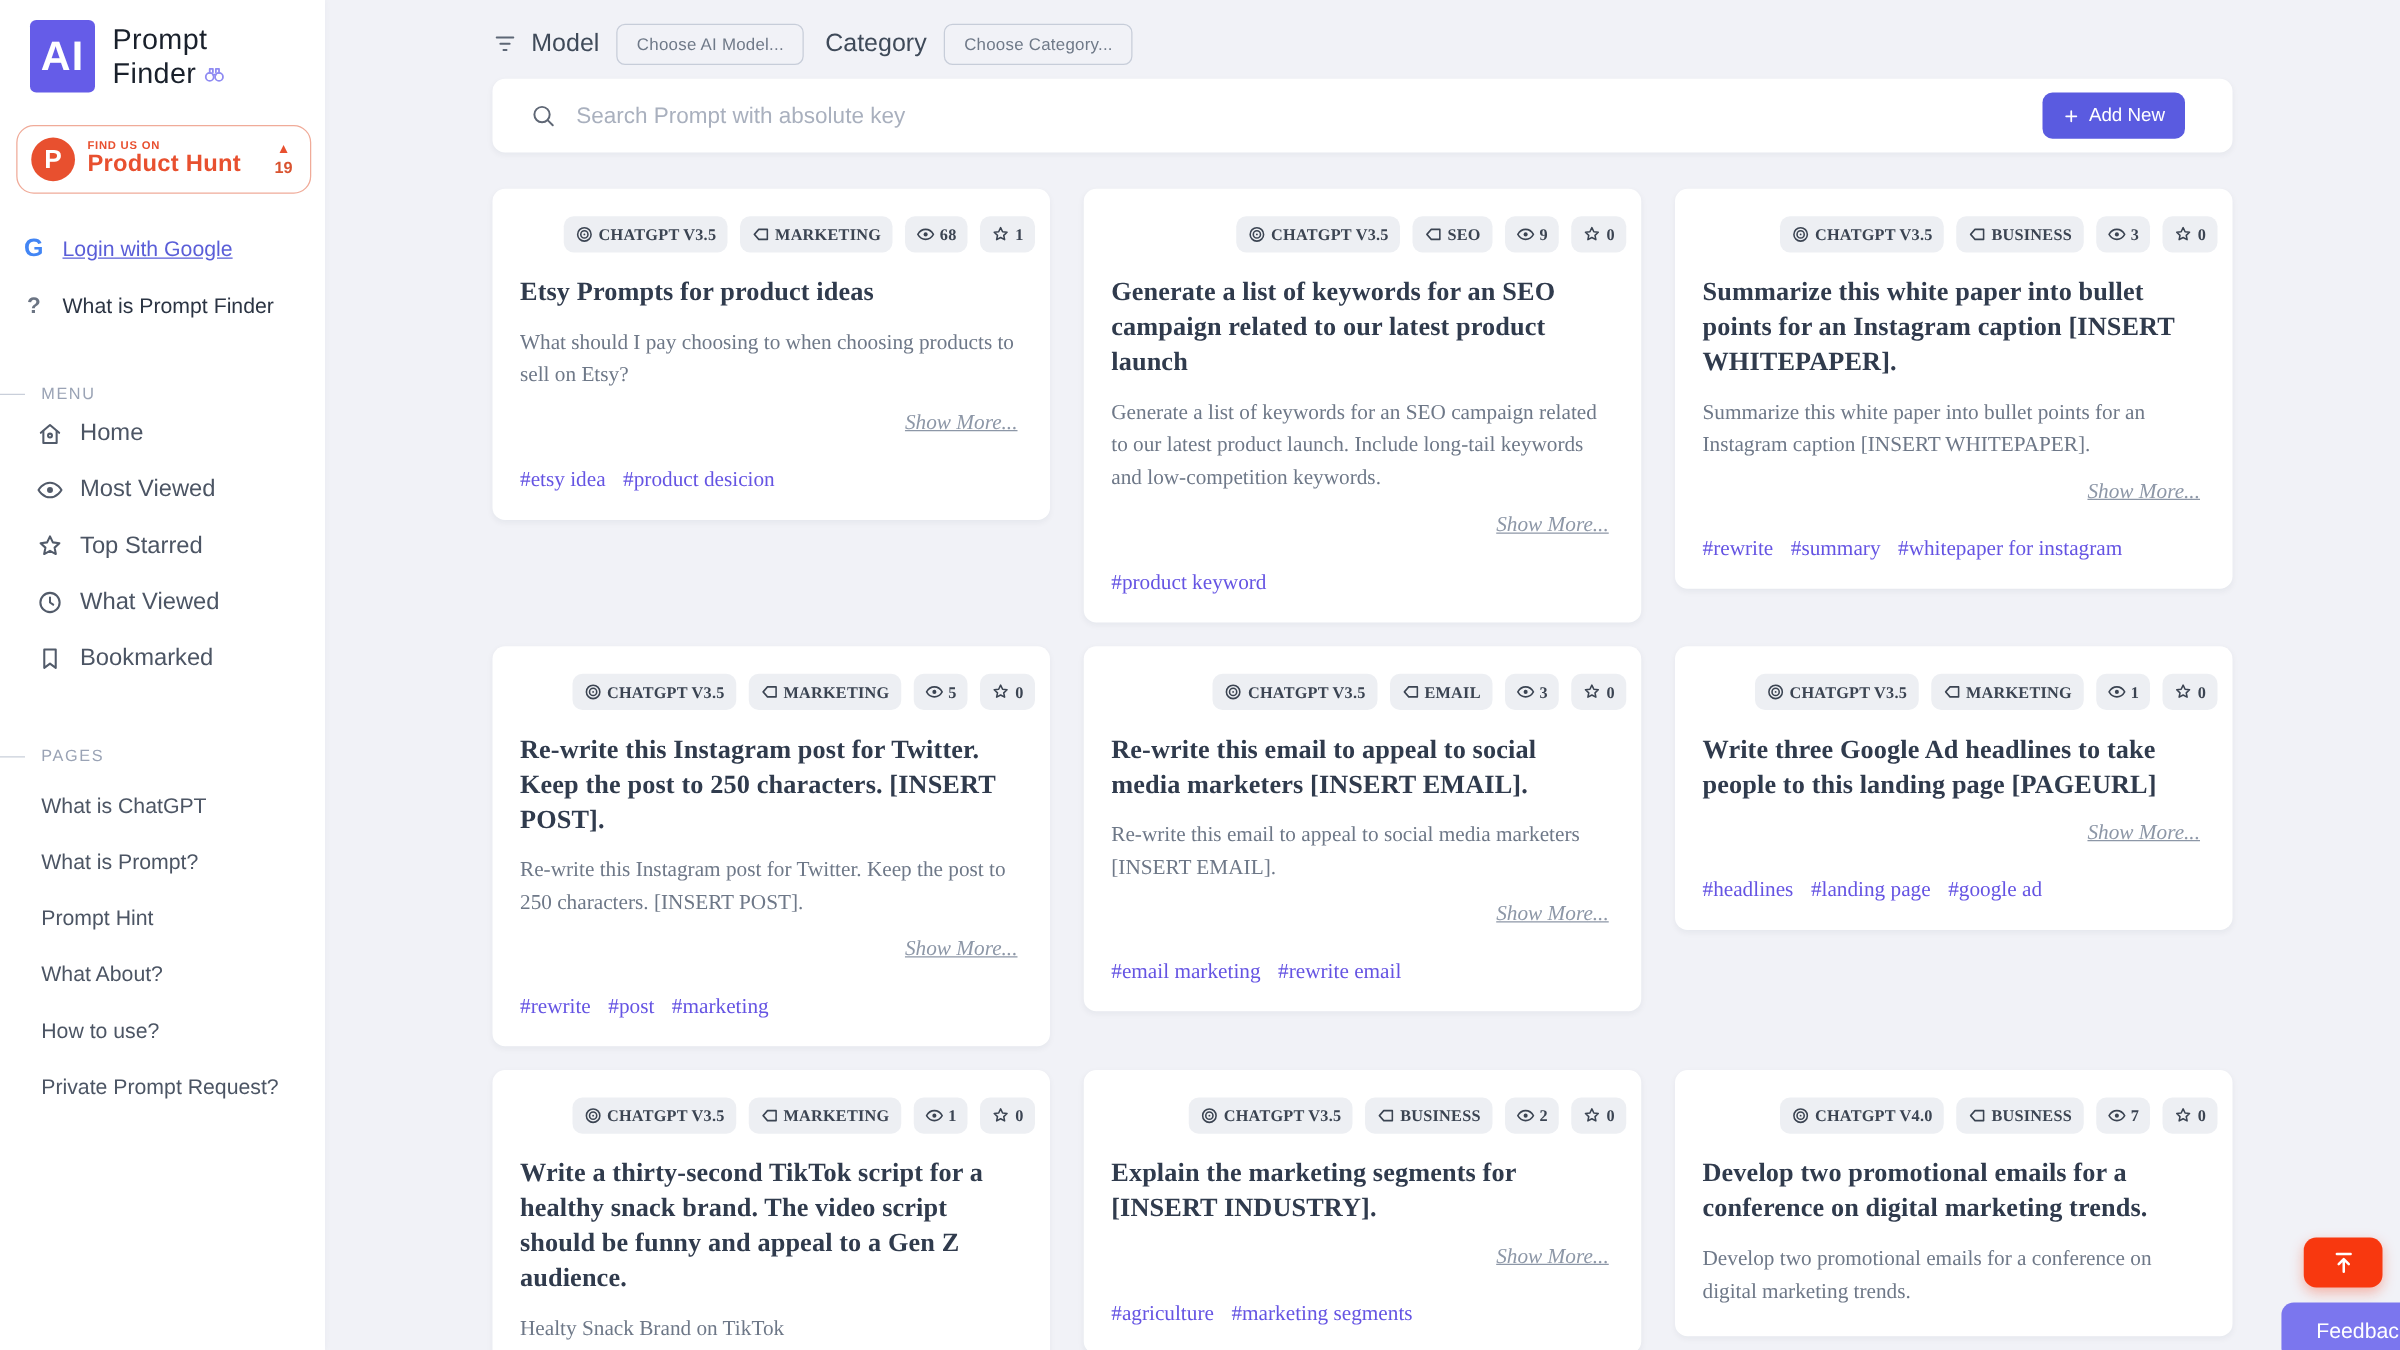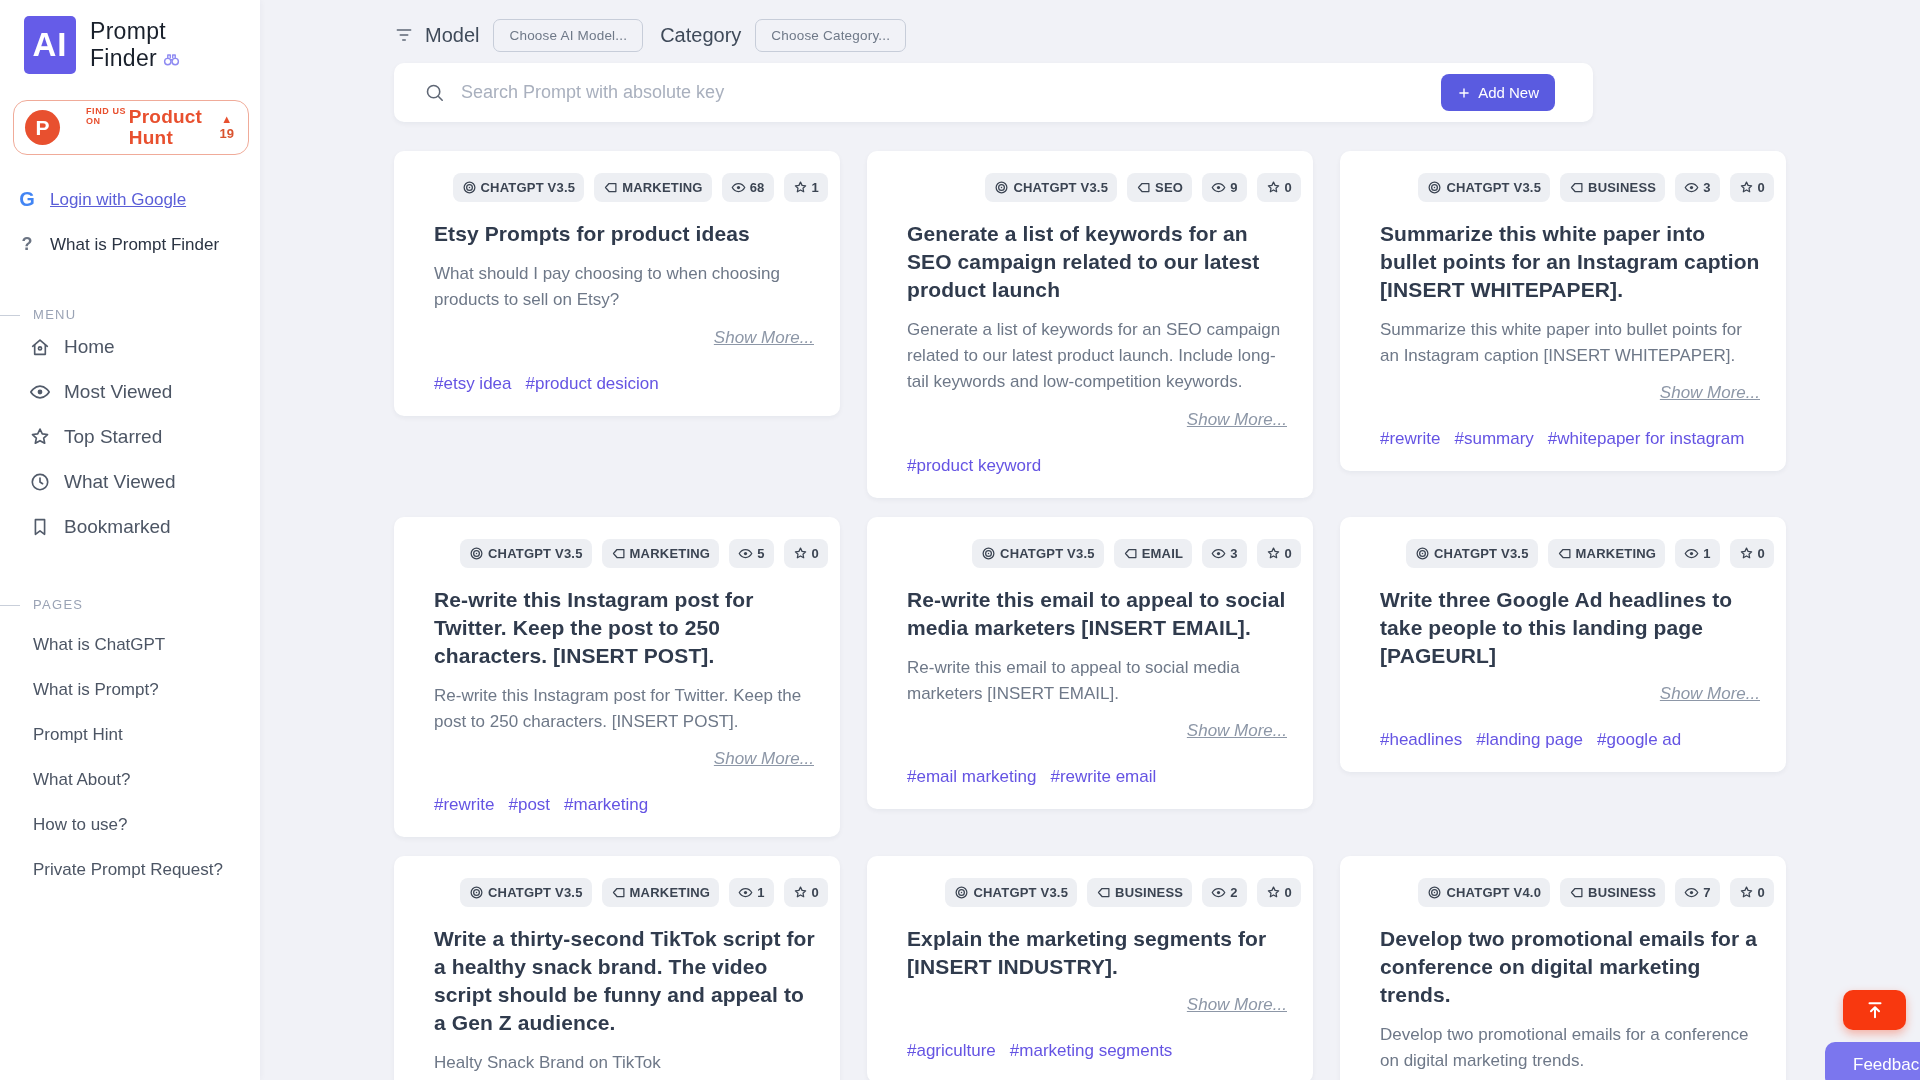--- a/index.html
+++ b/index.html
@@ -31,21 +31,21 @@
 
   .ph {
     margin: 26px 12px 0 13px; width: 236px; height: 55px;
     border: 1.5px solid #f0ab99; border-radius: 14px; background: #fff;
     display: flex; align-items: center; padding: 0 14px 0 11px; cursor: pointer; text-decoration: none;
   }
   .ph-p {
     width: 35px; height: 35px; border-radius: 50%; background: #e8502f; color: #fff;
     font-weight: 700; font-size: 21px; display: flex; align-items: center; justify-content: center; flex: none;
   }
-  .ph-mid { margin-left: 26px; display: flex; line-height: 1.1; }
+  .ph-mid { margin-left: 10px; display: flex; flex-direction: column; line-height: 1.1; }
   .ph-kicker { font-size: 9px; font-weight: 700; color: #e8502f; letter-spacing: .6px; }
   .ph-name { font-size: 19px; font-weight: 700; color: #e8502f; letter-spacing: .2px; }
   .ph-vote { margin-left: auto; display: flex; flex-direction: column; align-items: center; line-height: 1.25; }
   .ph-tri { color: #e8502f; font-size: 11px; }
   .ph-count { color: #d9532f; font-size: 13px; font-weight: 600; }
 
   .side-row { display: flex; align-items: center; gap: 13px; margin-left: 17px; }
   .row-login { margin-top: 33px; }
   .row-about { margin-top: 23px; }
   .gicon { font-size: 20px; font-weight: 700; color: #4285F4; width: 20px; text-align: center; }
@@ -69,21 +69,21 @@
   .ficon { width: 20px; height: 20px; color: #5d6776; margin-right: 11px; }
   .flabel { font-size: 20px; font-weight: 500; color: #3f4a59; }
   .fbox {
     margin-left: 14px; border: 1px solid #c7cdd9; border-radius: 7px; background: transparent;
     color: #6f7988; font-size: 13.5px; padding: 8px 15px; letter-spacing: .2px; cursor: pointer;
     font-family: "Liberation Sans", sans-serif;
   }
   .flabel.cat { margin-left: 17px; }
 
   .searchbar {
-    margin-top: 11px; width: 1199px; height: 59px; background: #fff; border-radius: 10px;
+    margin-top: 11px; width: 1392px; height: 59px; background: #fff; border-radius: 10px;
     box-shadow: 0 2px 5px rgba(25,30,60,.05);
     display: flex; align-items: center; padding: 0 38px 0 30px;
   }
   .sicon { width: 21px; height: 21px; color: #5f6775; margin-right: 16px; flex: none; }
   .sinput { flex: 1; border: none; outline: none; background: transparent; font-size: 18px; color: #333c4b; font-family: "Liberation Sans", sans-serif; }
   .sinput::placeholder { color: #a9b0be; }
   .addnew {
     display: flex; align-items: center; gap: 7px; background: #5a5be0; border: none; border-radius: 8px;
     height: 37px; padding: 0 16px; color: #fff; font-size: 15px; font-weight: 500; cursor: pointer; flex: none;
     font-family: "Liberation Sans", sans-serif;
@@ -91,21 +91,21 @@
   .plus { width: 14px; height: 14px; color: #fff; }
   .plus svg { stroke-width: 2.4; }
 
   .grid {
     margin-top: 29px; width: 1392px;
     display: grid; grid-template-columns: repeat(3, 446px);
     column-gap: 27px; row-gap: 19px; align-items: start;
   }
   .card {
     background: #fff; border-radius: 10px; box-shadow: 0 2px 5px rgba(25,30,60,.05);
-    padding: 26px 24px 22px 40px; cursor: pointer;
+    padding: 26px 24px 22px 22px; cursor: pointer; font-family: Liberation Serif, serif;
   }
   .badges { display: flex; justify-content: flex-end; align-items: center; gap: 10px; margin: -4px -12px 18px 0; }
   .pill {
     display: inline-flex; align-items: center; gap: 4px; background: #edeff3; border-radius: 8px;
     padding: 7px 9px; font-size: 13px; font-weight: 700; color: #3b4452; letter-spacing: .2px; line-height: 1; white-space: nowrap;
   }
   .bicon { width: 15px; height: 15px; color: #3b4452; flex: none; }
   .bicon svg { stroke-width: 2; }
   .ctitle { font-size: 21px; font-weight: 600; color: #303b4d; line-height: 1.33; margin-bottom: 13px; letter-spacing: .1px; }
   .cdesc { font-size: 17px; color: #6e7888; line-height: 1.55; }

